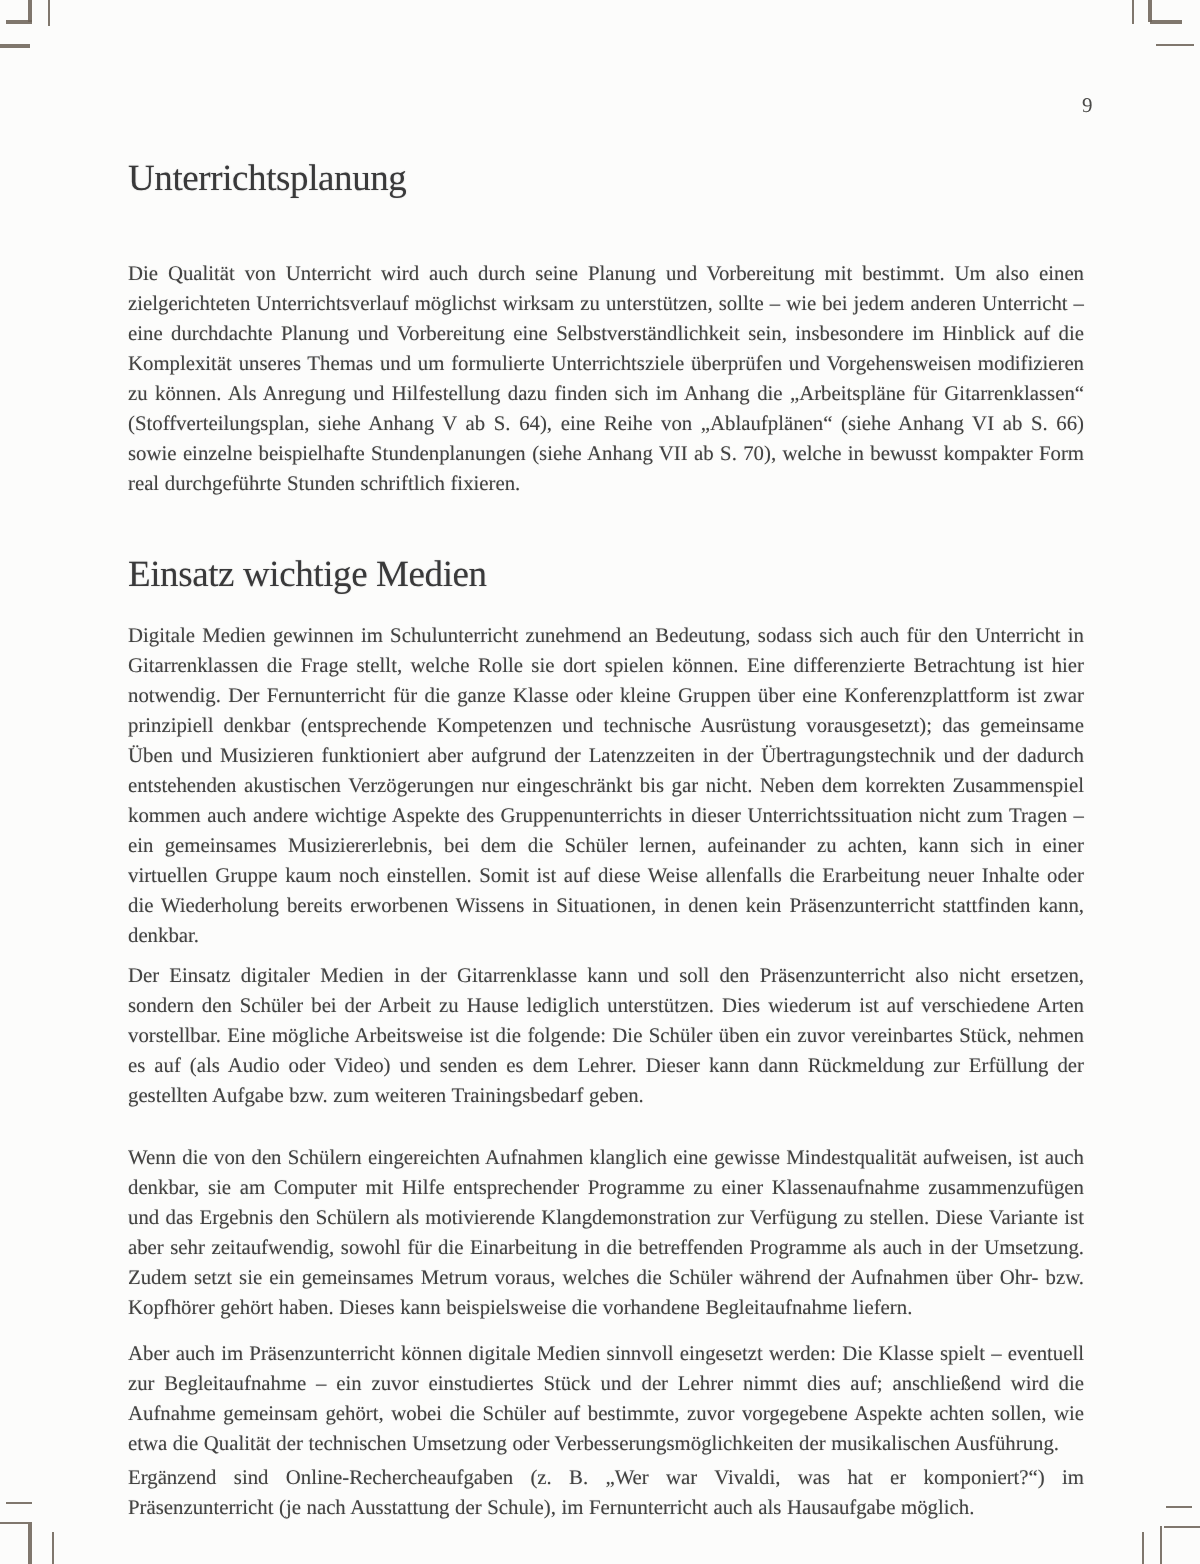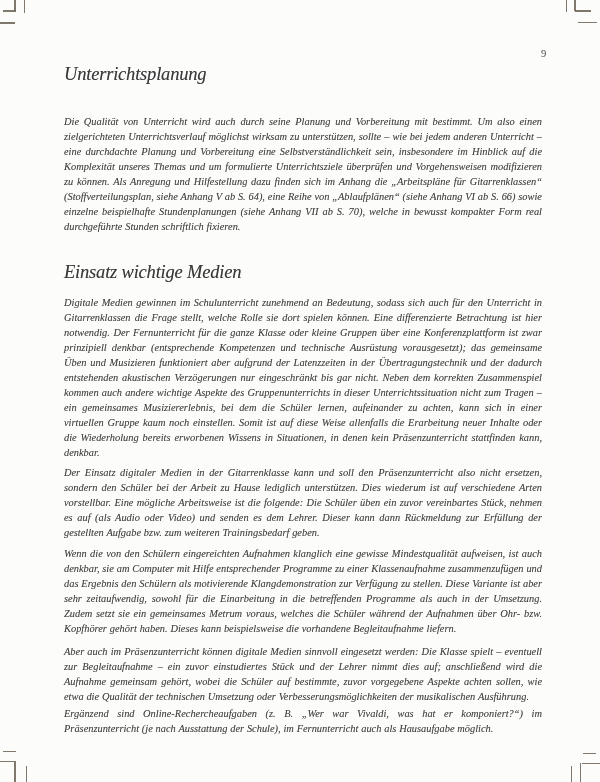--- a/index.html
+++ b/index.html
@@ -48,24 +48,23 @@
     left: 541px;
     top: 48px;
     font-size: 10.5px;
     color: #4a4a48;
   }
 
   
   .content {
     position: absolute;
     left: 64px;
-    top: 0;
+    top: 16px;
     width: 478px;
     color: #424242;
-    font-style: italic;
   }
   .content h1 {
     font-size: 18.5px;
     font-weight: 400;
     letter-spacing: -0.2px;
     line-height: 1.2;
     margin: 0;
     color: #39393a;
     text-shadow: 0 0 0.6px rgba(70,70,70,0.45);
   }
@@ -77,21 +76,21 @@
     line-height: 15px;
     text-align: justify;
     margin: 0;
     color: #434342;
     text-shadow: 0 0 0.5px rgba(80,80,80,0.4);
     word-spacing: 0.2px;
   }
   p.p1 { margin-top: 29px; }
   p.p2 { margin-top: 12px; }
   p.p3 { margin-top: 5px; }
-  p.p4 { margin-top: 6px; }
+  p.p4 { margin-top: 16px; }
   p.p5 { margin-top: 8px; }
   p.p6 { margin-top: 2px; }
 </style>
 </head>
 <body>
 
 <div class="page">
 
   <div>
     <span class="mark tl-a"></span>

